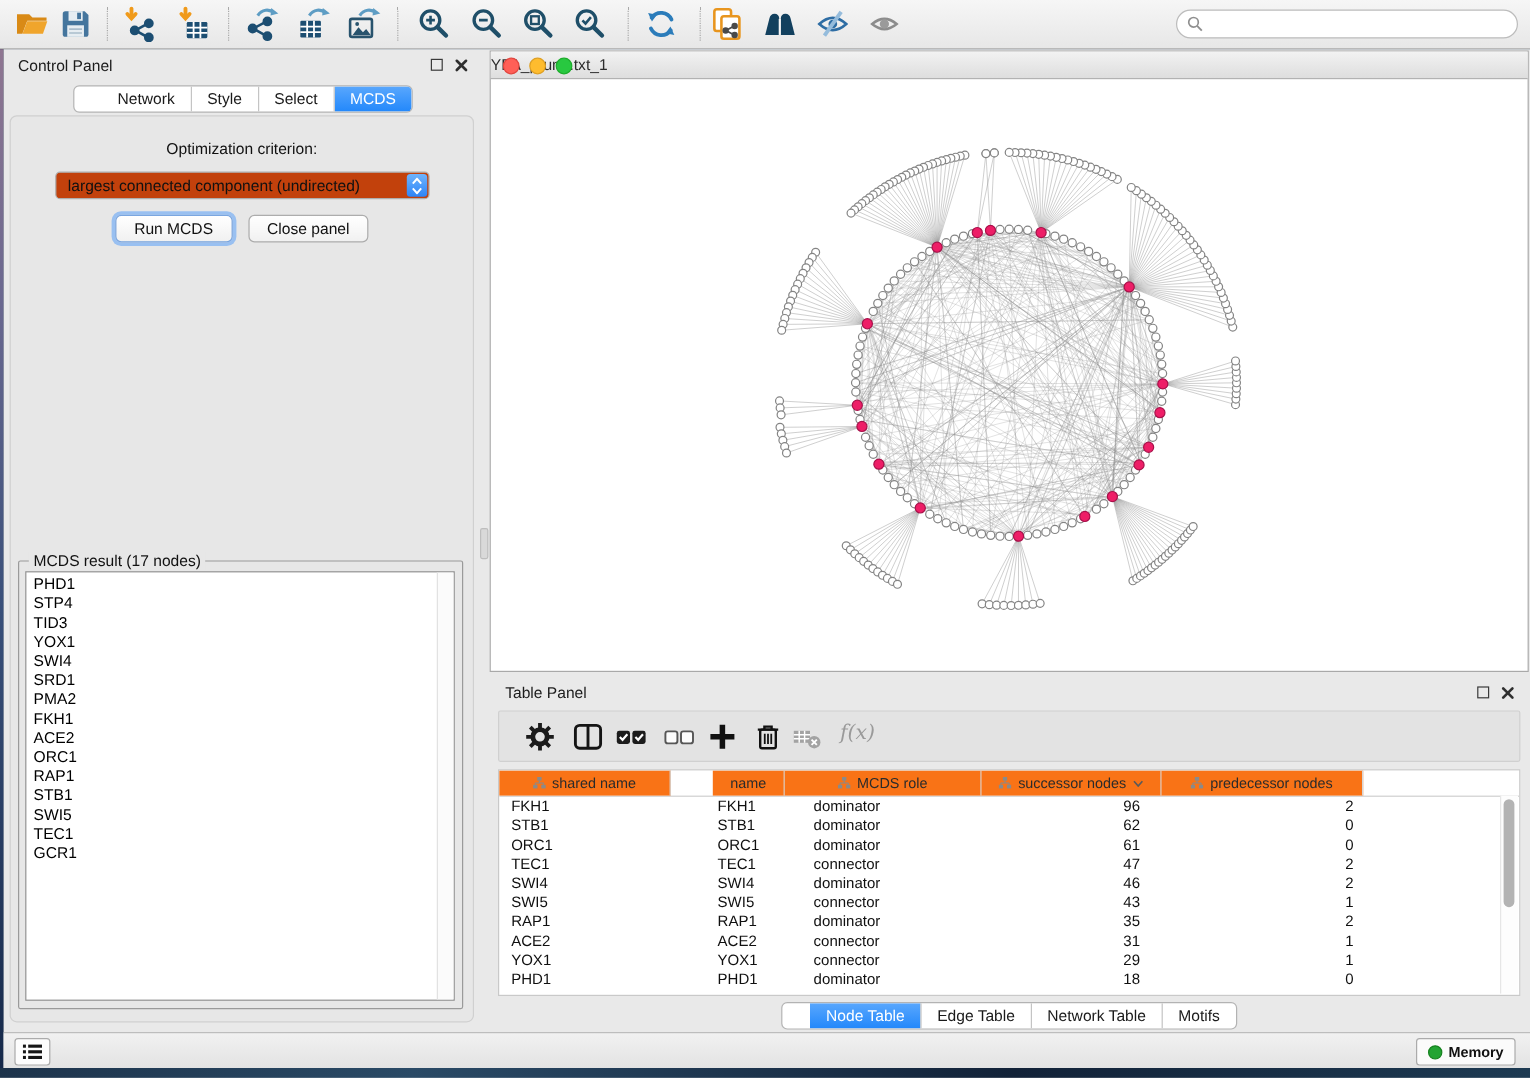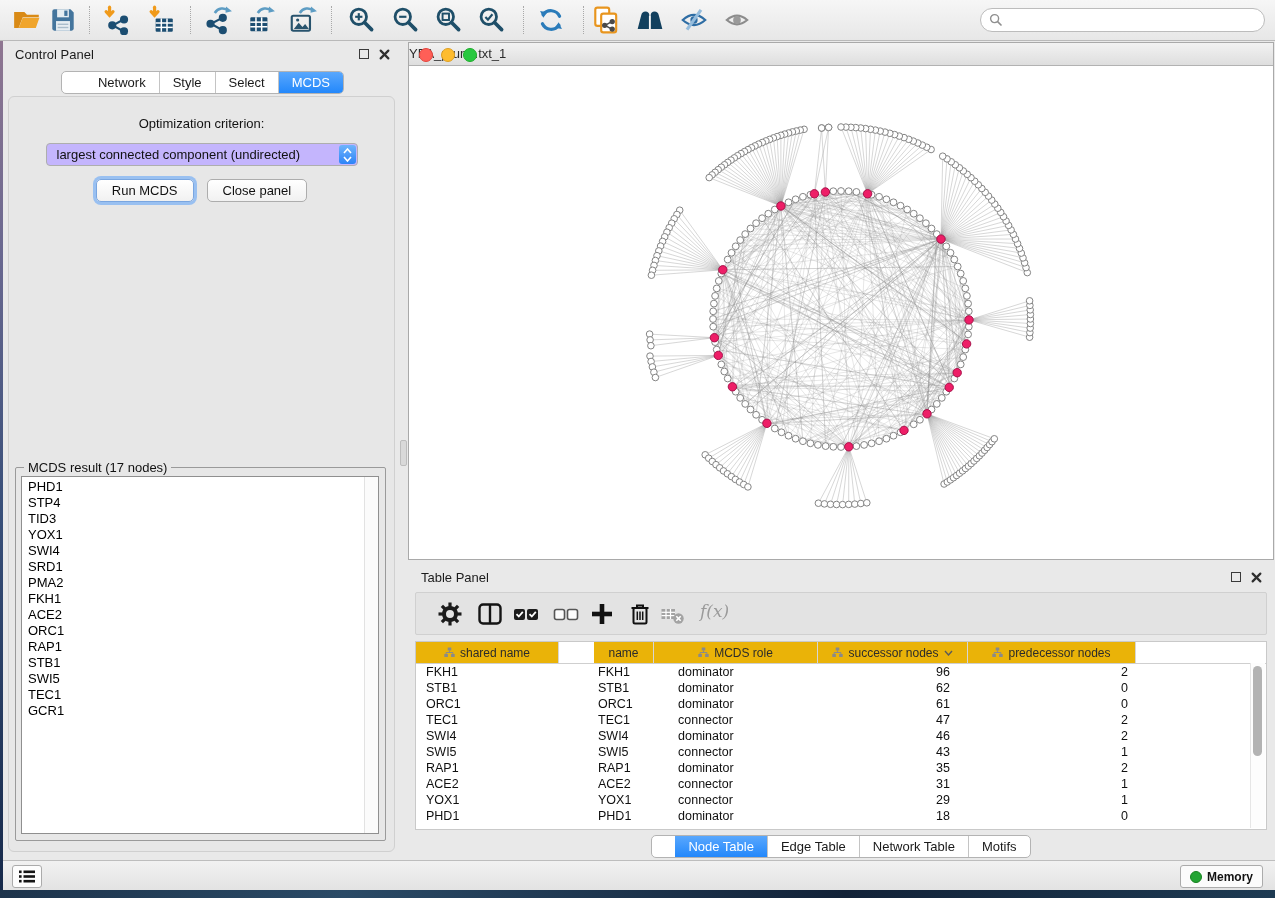--- a/index.html
+++ b/index.html
@@ -25,21 +25,21 @@
   .float-box{width:8px;height:8px;border:1.5px solid #3a3a3a;display:inline-block;margin-right:10px;}
   .close-x{width:11px;height:11px;display:inline-block;}
   .seg{display:flex;background:#fff;border:1px solid #b3b3b3;border-radius:5px;overflow:hidden;}
   .seg-item{font-size:13px;color:#1a1a1a;padding:3px 13px;border-left:1px solid #c4c4c4;cursor:default;}
   .seg-item:first-child{border-left:0;margin-left:23px;}
   .seg-item.active{background:linear-gradient(#59a7fd,#2388fb);color:#fff;}
   .cp-tabs{position:absolute;left:0;right:0;top:30px;display:flex;justify-content:center;}
   .cp-inner{position:absolute;left:5px;right:7px;top:55px;bottom:9px;background:#e7e7e7;
     border:1px solid #d0d0d0;border-radius:6px;}
   .opt-label{text-align:center;margin-top:19px;font-size:13px;color:#111;}
-  .dropdown{position:relative;margin:12px auto 0;width:312px;height:23px;background:#c4b5fd;
+  .dropdown{position:relative;margin:12px auto 0;width:312px;height:23px;background:#c2410c;
     border:1px solid #aeaeae;border-radius:4px;box-sizing:border-box;}
   .dropdown .dd-text{font-size:13px;line-height:21px;padding-left:10px;color:#111;
     white-space:nowrap;overflow:hidden;}
   .dd-step{position:absolute;right:1px;top:1px;bottom:1px;width:17px;border-radius:3px;
     background:linear-gradient(#6fb4fc,#2d84f7);display:flex;flex-direction:column;
     align-items:center;justify-content:center;gap:2px;}
   .btn-row{display:flex;justify-content:center;gap:13px;margin-top:13px;}
   .mac-btn{font-size:13px;color:#111;background:linear-gradient(#ffffff,#f1f1f1);
     border:1px solid #adadad;border-radius:5px;padding:3px 15px;cursor:default;}
   .mac-btn.focus{box-shadow:0 0 0 3px rgba(110,170,246,.65);border-color:#7aa6e0;}
@@ -69,21 +69,21 @@
   
   .tpanel{position:absolute;left:405px;top:523px;width:866px;bottom:29px;}
   .tp-toolbar{position:absolute;left:7px;right:7px;top:28px;height:43px;background:#e3e3e3;
     border:1px solid #d0d0d0;border-radius:2px;box-sizing:border-box;}
   .tp-tool{position:absolute;top:7px;width:28px;height:28px;}
   .fx-label{position:absolute;left:284px;top:8px;font-family:"DejaVu Serif",serif;
     font-style:italic;font-size:17px;color:#9a9a9a;}
   .tp-table{position:absolute;left:7px;right:7px;top:77px;height:189px;background:#fff;
     border:1px solid #c9c9c9;box-sizing:border-box;overflow:hidden;}
   .thead{display:flex;height:21px;border-bottom:1px solid #cfcfcf;}
-  .th{background:#eab308;border-right:1px solid #d6d6d6;display:flex;align-items:center;
+  .th{background:#f97316;border-right:1px solid #d6d6d6;display:flex;align-items:center;
     justify-content:center;gap:5px;font-size:12px;color:#2b2b2b;box-sizing:border-box;}
   .th .lbl{white-space:nowrap;}
   .c0{width:143px;}.c1{width:60px;margin-left:35px;}.c2{width:164px;}.c3{width:150px;}.c4{width:168px;}
   .trow{display:flex;height:16px;font-size:12.5px;color:#101010;align-items:center;}
   .td{box-sizing:border-box;white-space:nowrap;overflow:hidden;}
   .td.c0{padding-left:10px;}.td.c1{padding-left:4px;}.td.c2{padding-left:24px;}
   .td.c3{text-align:right;padding-right:18px;}.td.c4{text-align:right;padding-right:8px;}
   .vscroll{position:absolute;right:1px;top:21px;bottom:1px;width:14px;background:#fdfdfd;
     border-left:1px solid #e6e6e6;}
   .vthumb{position:absolute;left:2px;top:3px;width:9px;height:90px;border-radius:5px;background:#b3b3b3;}

